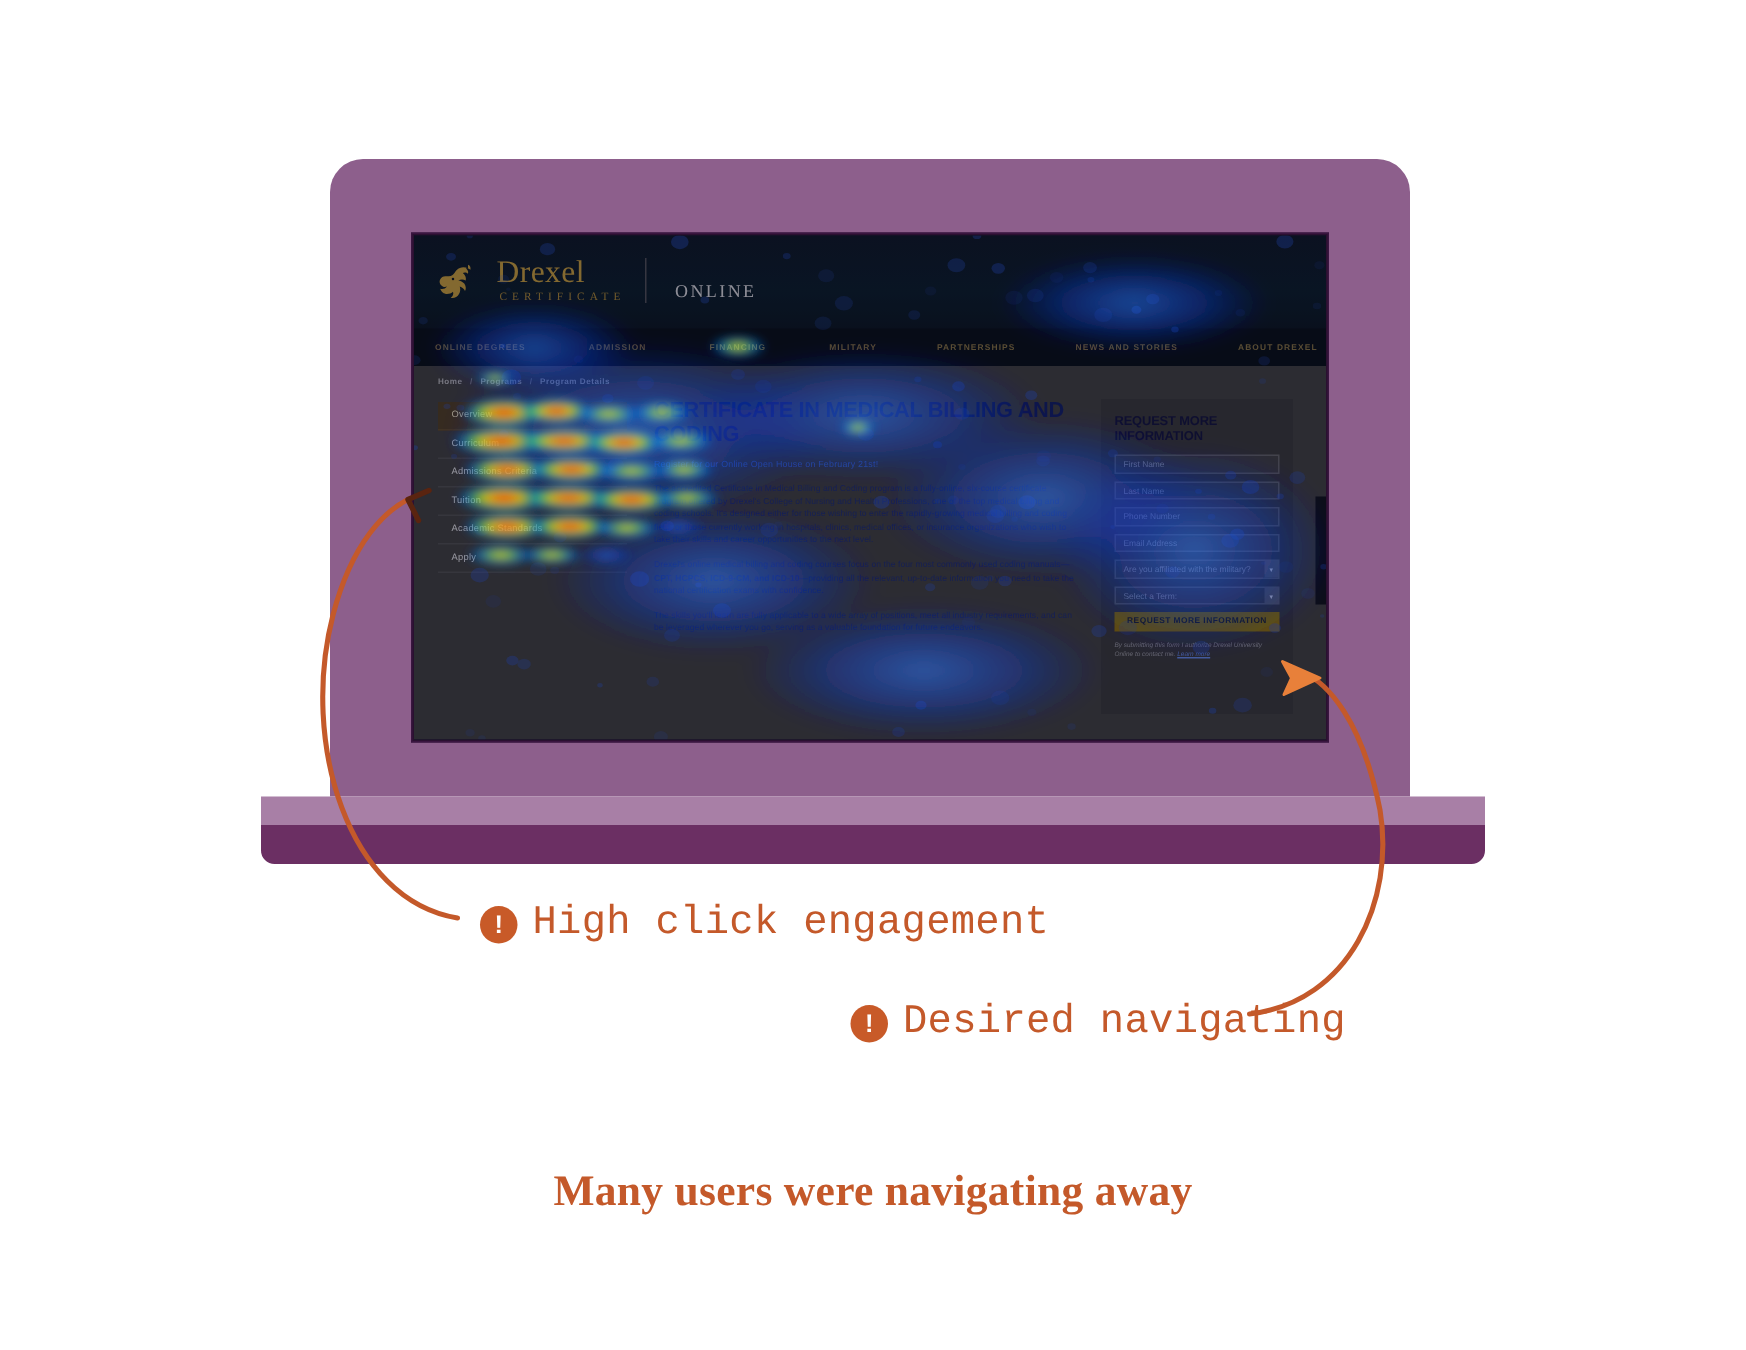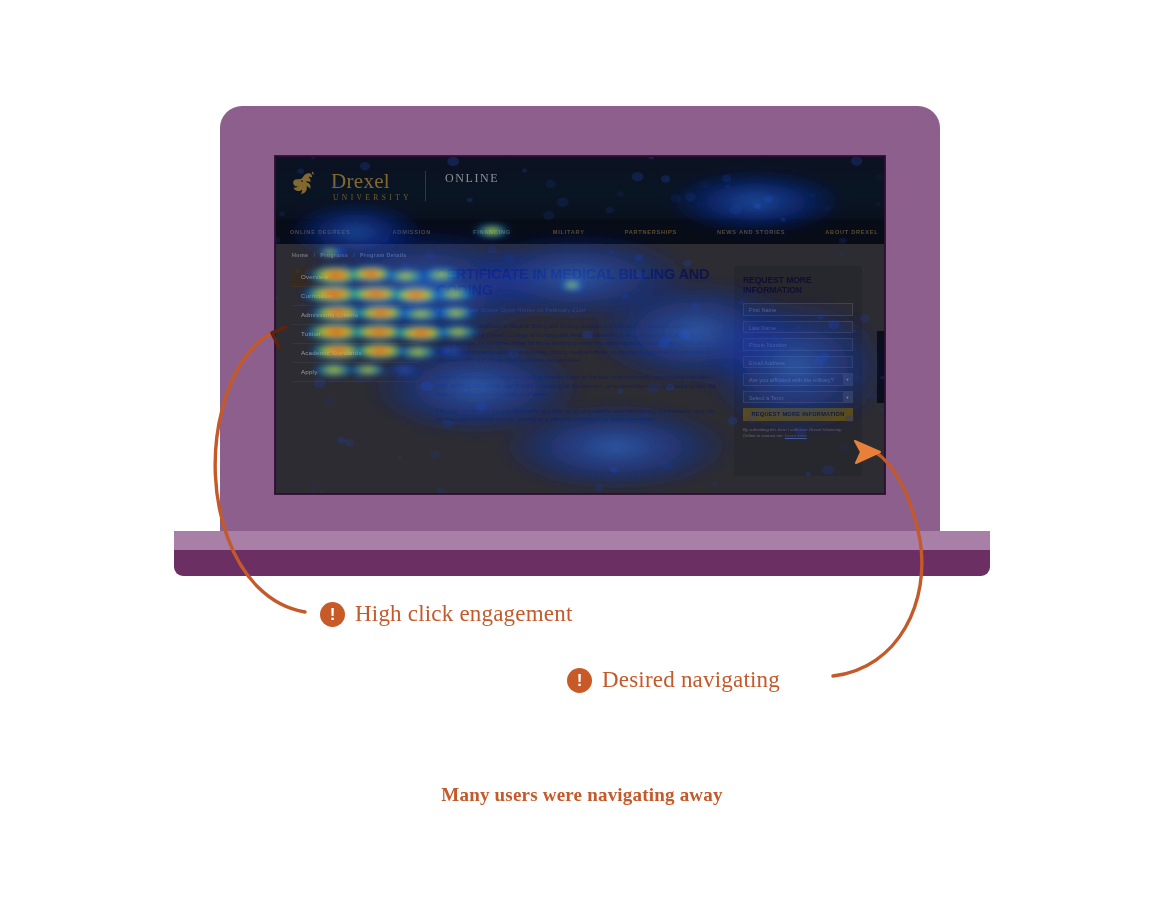--- a/index.html
+++ b/index.html
@@ -32,21 +32,21 @@
   .screen{
     position:absolute;left:276px;top:157px;width:608px;height:336px;
     overflow:hidden;background:#0b1220;
   }
   .screen-inner{position:absolute;left:0;top:0;width:608px;height:336px;}
 
   .site-header{
     position:absolute;left:0;top:0;width:608px;height:62px;
     background:linear-gradient(180deg,#0c1524 0%,#0a1a28 60%,#09141f 100%);
   }
-  .logo-wrap{position:absolute;left:14px;top:14px;display:flex;align-items:flex-start;gap:9px;}
+  .logo-wrap{position:absolute;left:14px;top:14px;display:flex;align-items:flex-end;gap:9px;}
   .dragon{width:32px;height:26px;display:block;}
   .logo-text{display:flex;flex-direction:column;line-height:1;}
   .logo-drexel{
     font-family:"Liberation Serif", serif;font-size:21px;color:#b8923a;
     letter-spacing:.3px;font-weight:400;
   }
   .logo-univ{
     font-family:"Liberation Serif", serif;font-size:7.5px;color:#a07f33;
     letter-spacing:3.4px;margin-top:2px;margin-left:2px;
   }
@@ -158,29 +158,29 @@
   }
   .badge{
     width:25px;height:25px;border-radius:50%;background:#c85a28;
     display:flex;align-items:center;justify-content:center;flex:0 0 auto;
   }
   .badge span{
     color:#ffffff;font-size:17px;font-weight:700;line-height:1;
     font-family:"Liberation Sans", sans-serif;
   }
   .callout-label{
-    font-family:Liberation Serif, serif;font-size:23px;color:#c4592a;
+    font-family:Liberation Mono, monospace;font-size:27px;color:#c4592a;
     letter-spacing:.2px;white-space:nowrap;
   }
   #callout-click{left:320px;top:601px;}
   #callout-conv{left:567px;top:667px;}
 
   .caption{
     position:absolute;left:0;top:778px;width:1164px;text-align:center;
-    font-family:"Liberation Serif", serif;font-size:19px;line-height:33px;
+    font-family:"Liberation Serif", serif;font-size:29px;line-height:33px;
     color:#c4592a;font-weight:700;letter-spacing:.2px;
   }
 </style>
 </head>
 <body>
 
 <div id="stage">
 
   <div class="laptop-lid"></div>
   <div class="laptop-bezel"></div>
@@ -189,21 +189,21 @@
     <div class="screen-inner">
 
       <div class="site-header">
         <div class="logo-wrap">
           <svg class="dragon" viewBox="0 0 64 52">
             <path fill="#b8923a" d="M44 6c-5-3-11-2-15 2-3 3-4 7-8 8-5 1-10-1-13 3-3 3-2 8 1 10 2 2 5 2 7 1-2 3-6 4-9 3 1 4 5 7 9 7 3 0 6-1 8-3 1 3 0 6-3 8 4 1 9-1 11-5 2-3 2-7 1-10 3 1 6 3 7 6 2-3 1-7-1-10-2-2-5-4-8-4 3-2 7-2 10 0 1-4-1-8-4-10 2-1 5-1 7 1 1-3-1-6-3-7 2-1 5 0 6 2 1-3 0-6-3-7z"></path>
             <circle cx="24" cy="20" r="1.7" fill="#0a1420"></circle>
           </svg>
           <div class="logo-text">
             <div class="logo-drexel">Drexel</div>
-            <div class="logo-univ">UNIVERSITY</div>
+            <div class="logo-univ">CERTIFICATE</div>
           </div>
           <div class="logo-divider"></div>
           <div class="logo-online">ONLINE</div>
         </div>
       </div>
 
       <div class="site-nav" id="site-nav">
           <div class="nav-item">ONLINE DEGREES</div>
           <div class="nav-item" style="margin-left: 42px;">ADMISSION</div>
           <div class="nav-item active" style="margin-left: 42px;">FINANCING</div>

